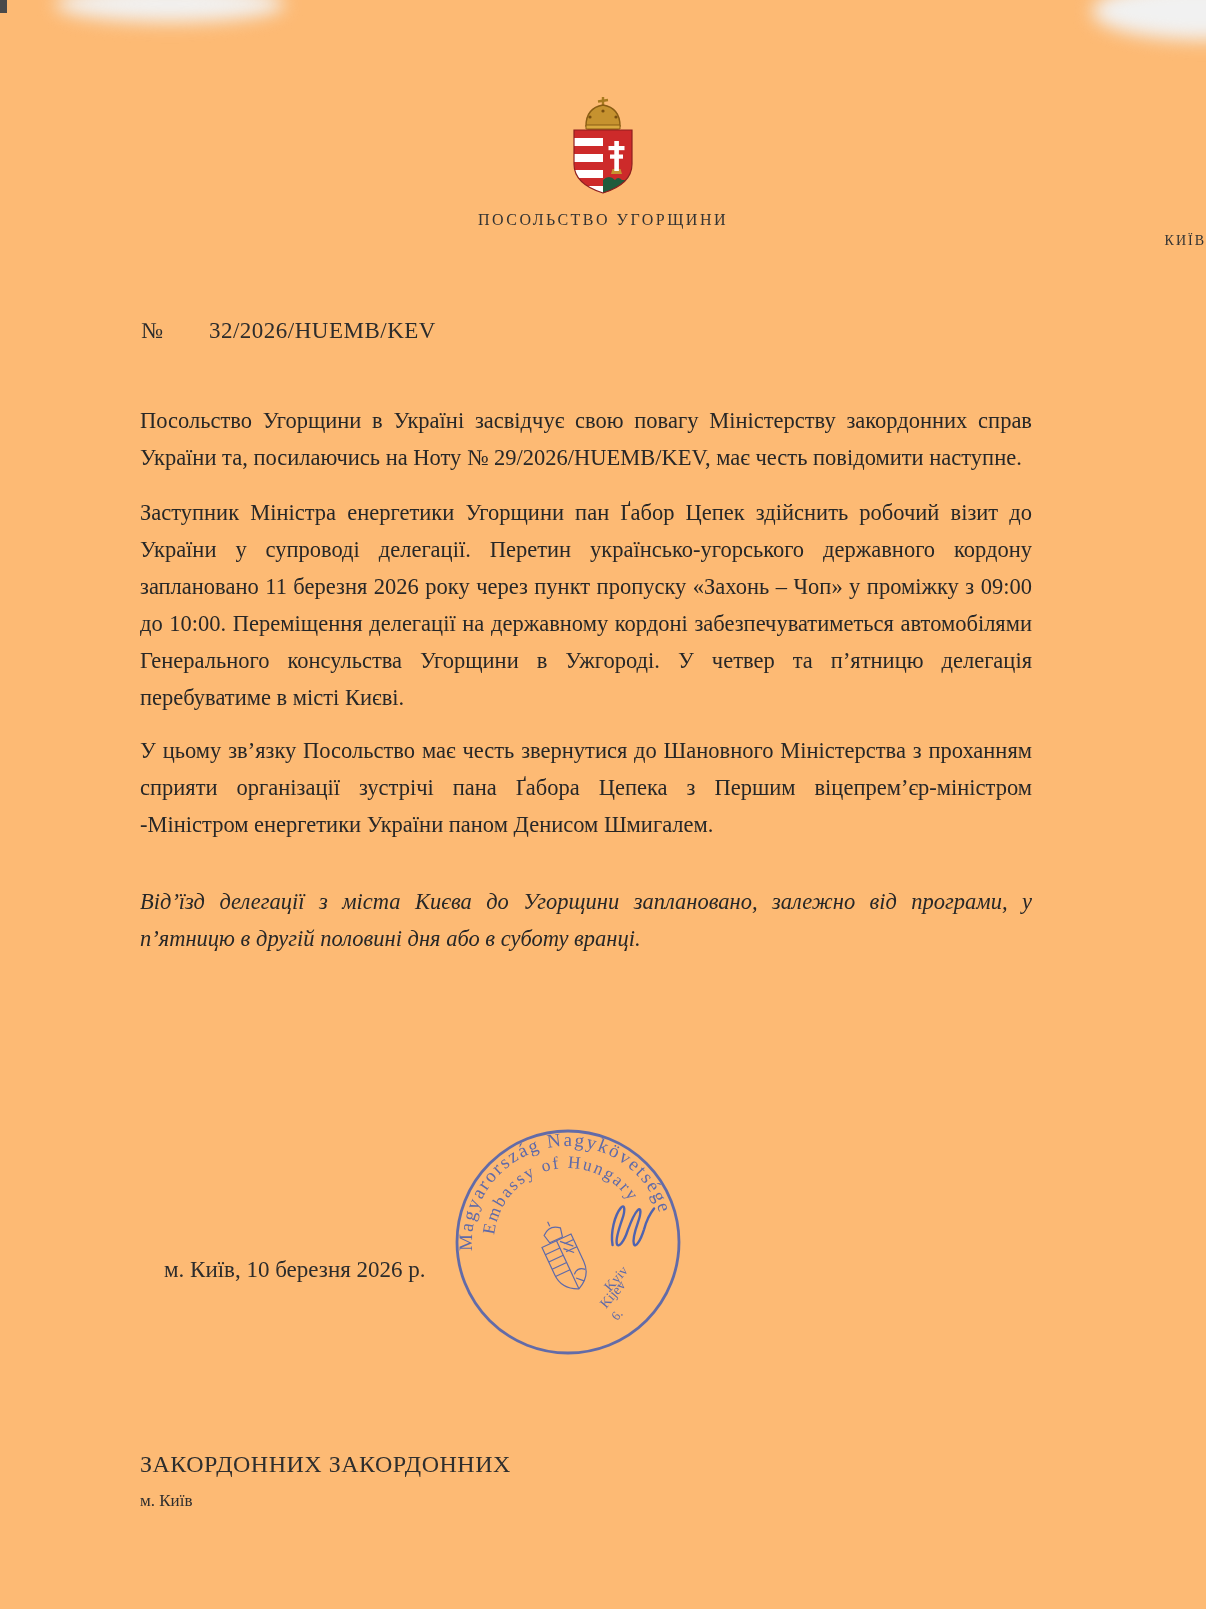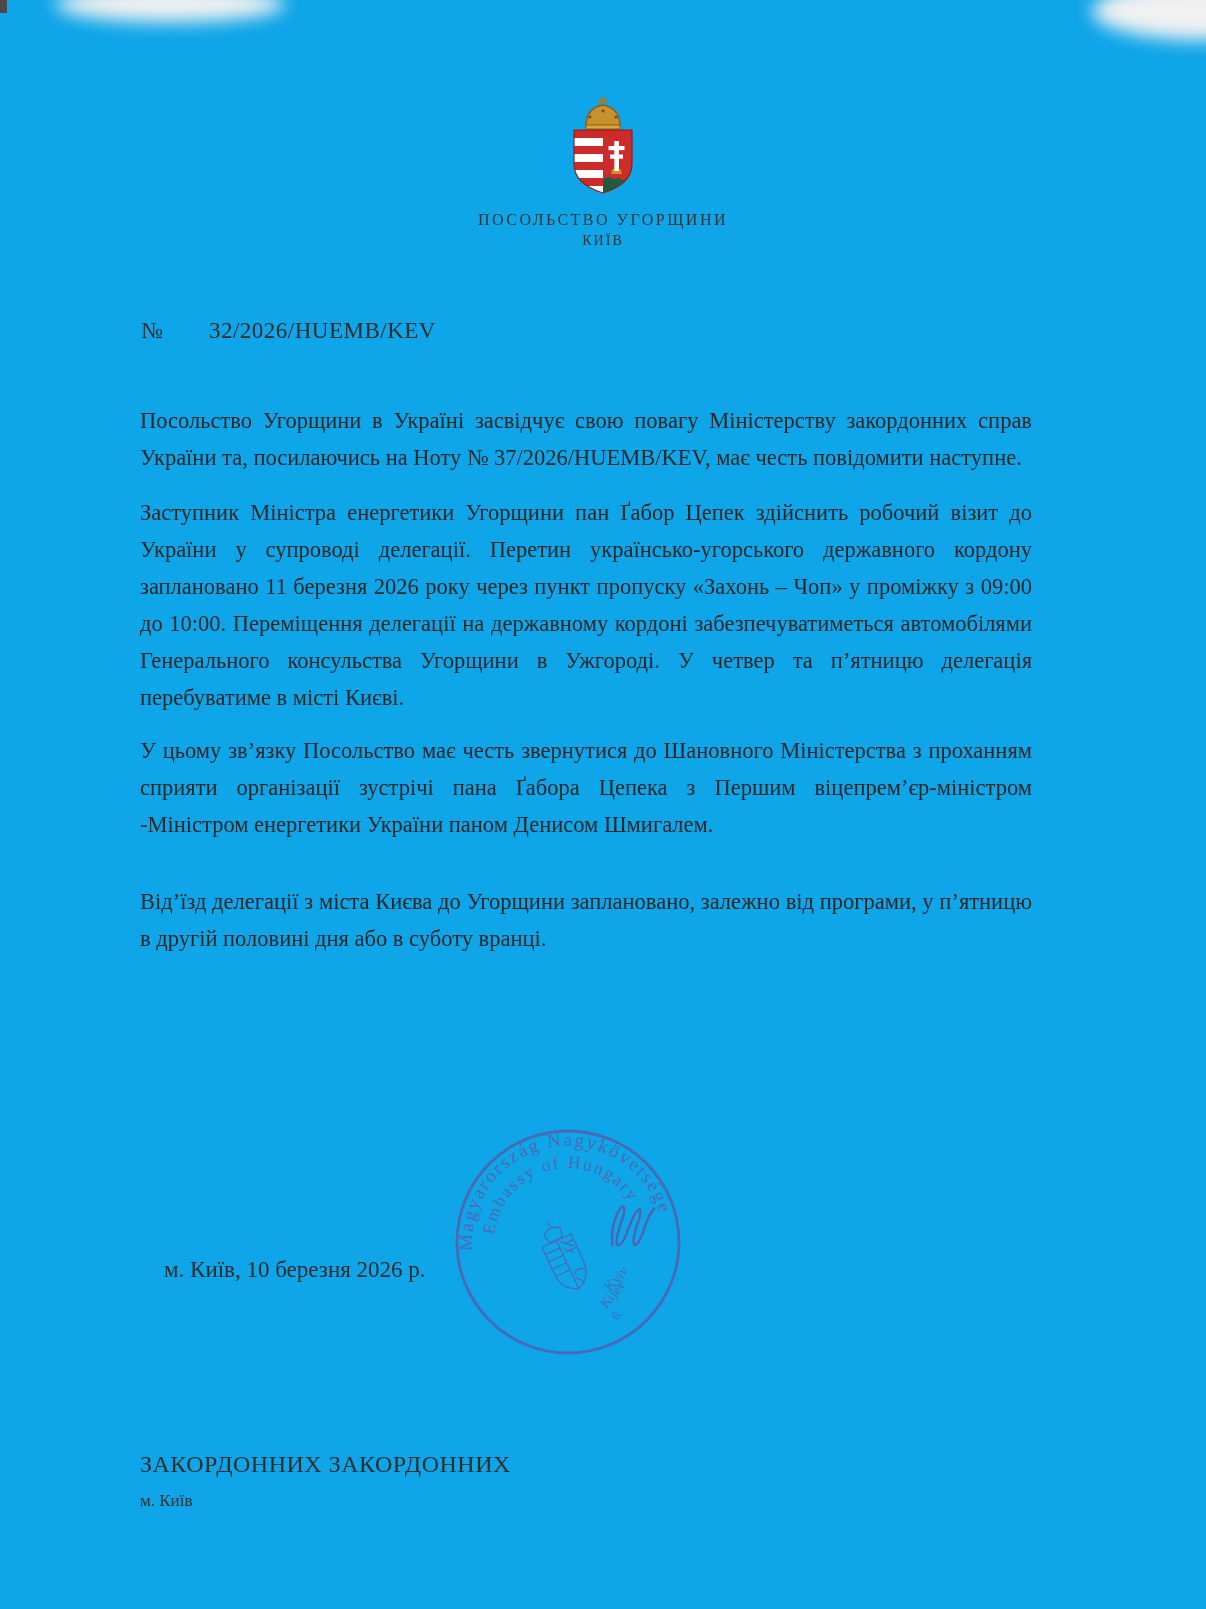--- a/index.html
+++ b/index.html
@@ -1,57 +1,57 @@
 <!DOCTYPE html>
 <html><head>
 <meta charset="utf-8">
 <style>
   html,body{margin:0;padding:0;background:#e8e8e8;}
   .page{
     position:relative;
     width:1206px;height:1609px;
     margin:0 auto;
-    background:#0ea5e9;
+    background:#fdba74;
     font-family:"Liberation Serif", serif;
     color:#272727;
     overflow:hidden;
   }
   
   .smudge{position:absolute;background:#f1f1f1;filter:blur(9px);border-radius:50%;}
   .smudge.left{left:55px;top:-14px;width:230px;height:36px;}
   .smudge.right{left:1092px;top:-18px;width:220px;height:58px;}
   .corner-mark{position:absolute;left:0;top:0;width:7px;height:13px;background:#4a4a4a;}
 
   
   .emblem-block{position:absolute;left:0;top:96px;width:100%;text-align:center;}
   .org-line1{
     position:absolute;left:0;top:211px;width:100%;text-align:center;
     font-size:16px;letter-spacing:2.5px;color:#333;
   }
   .org-line2{
-    position:absolute;left:0;top:233px;width:100%;text-align:center;
+    position:absolute;left:0;top:233px;width:100%;text-align:right;
     font-size:14px;letter-spacing:2px;color:#333;
   }
 
   
   .ref-line{position:absolute;left:141px;top:318px;font-size:23px;color:#2c2c2c;}
   .ref-line .num{margin-left:46px;letter-spacing:0.5px;text-align:center;}
 
   
   .body-block{position:absolute;left:140px;top:402px;width:892px;}
   .body-block p{
     margin:0;
     font-size:22.5px;line-height:37px;
     text-align:justify;
     color:#272727;
   }
   .body-block p:nth-of-type(1){margin-bottom:18px;}
   .body-block p:nth-of-type(2){margin-bottom:16px;}
   .body-block p:nth-of-type(3){margin-bottom:40px;}
-  .body-block p:nth-of-type(4){margin-bottom:41px;}
+  .body-block p:nth-of-type(4){margin-bottom:41px;font-style:italic;}
 
   
   .date-line{position:absolute;left:164px;top:1219px;font-size:23px;color:#2c2c2c;margin-top:38px;}
 
   
   .stamp{position:absolute;left:452px;top:1126px;width:232px;height:232px;}
   .signature{position:absolute;left:606px;top:1186px;width:58px;height:72px;}
 
   
   .recipient{position:absolute;left:140px;top:1446px;}
@@ -108,21 +108,21 @@
     </svg>
   </div>
   <div class="org-line1">ПОСОЛЬСТВО УГОРЩИНИ</div>
   <div class="org-line2">КИЇВ</div>
 
   <div class="ref-line">
     <span>№</span><span class="num">32/2026/HUEMB/KEV</span>
   </div>
 
   <div class="body-block">
-    <p>Посольство Угорщини в Україні засвідчує свою повагу Міністерству закордонних справ України та, посилаючись на Ноту № 37/2026/HUEMB/KEV, має честь повідомити наступне.</p>
+    <p>Посольство Угорщини в Україні засвідчує свою повагу Міністерству закордонних справ України та, посилаючись на Ноту № 29/2026/HUEMB/KEV, має честь повідомити наступне.</p>
     <p>Заступник Міністра енергетики Угорщини пан Ґабор Цепек здійснить робочий візит до України у супроводі делегації. Перетин українсько-угорського державного кордону заплановано 11 березня 2026 року через пункт пропуску «Захонь – Чоп» у проміжку з 09:00 до 10:00. Переміщення делегації на державному кордоні забезпечуватиметься автомобілями Генерального консульства Угорщини в Ужгороді. У четвер та п’ятницю делегація перебуватиме в місті Києві.</p>
     <p>У цьому зв’язку Посольство має честь звернутися до Шановного Міністерства з проханням сприяти організації зустрічі пана Ґабора Цепека з Першим віцепрем’єр-міністром -Міністром енергетики України паном Денисом Шмигалем.</p>
     <p>Від’їзд делегації з міста Києва до Угорщини заплановано, залежно від програми, у п’ятницю в другій половині дня або в суботу вранці.</p>
   </div>
 
   <div class="date-line">м. Київ, 10 березня 2026 р.</div>
 
   <svg class="stamp" viewBox="0 0 232 232">
     <g fill="none" stroke="#5163ae">
       <circle cx="116" cy="116" r="111" stroke-width="2.8" opacity="0.9"></circle>

